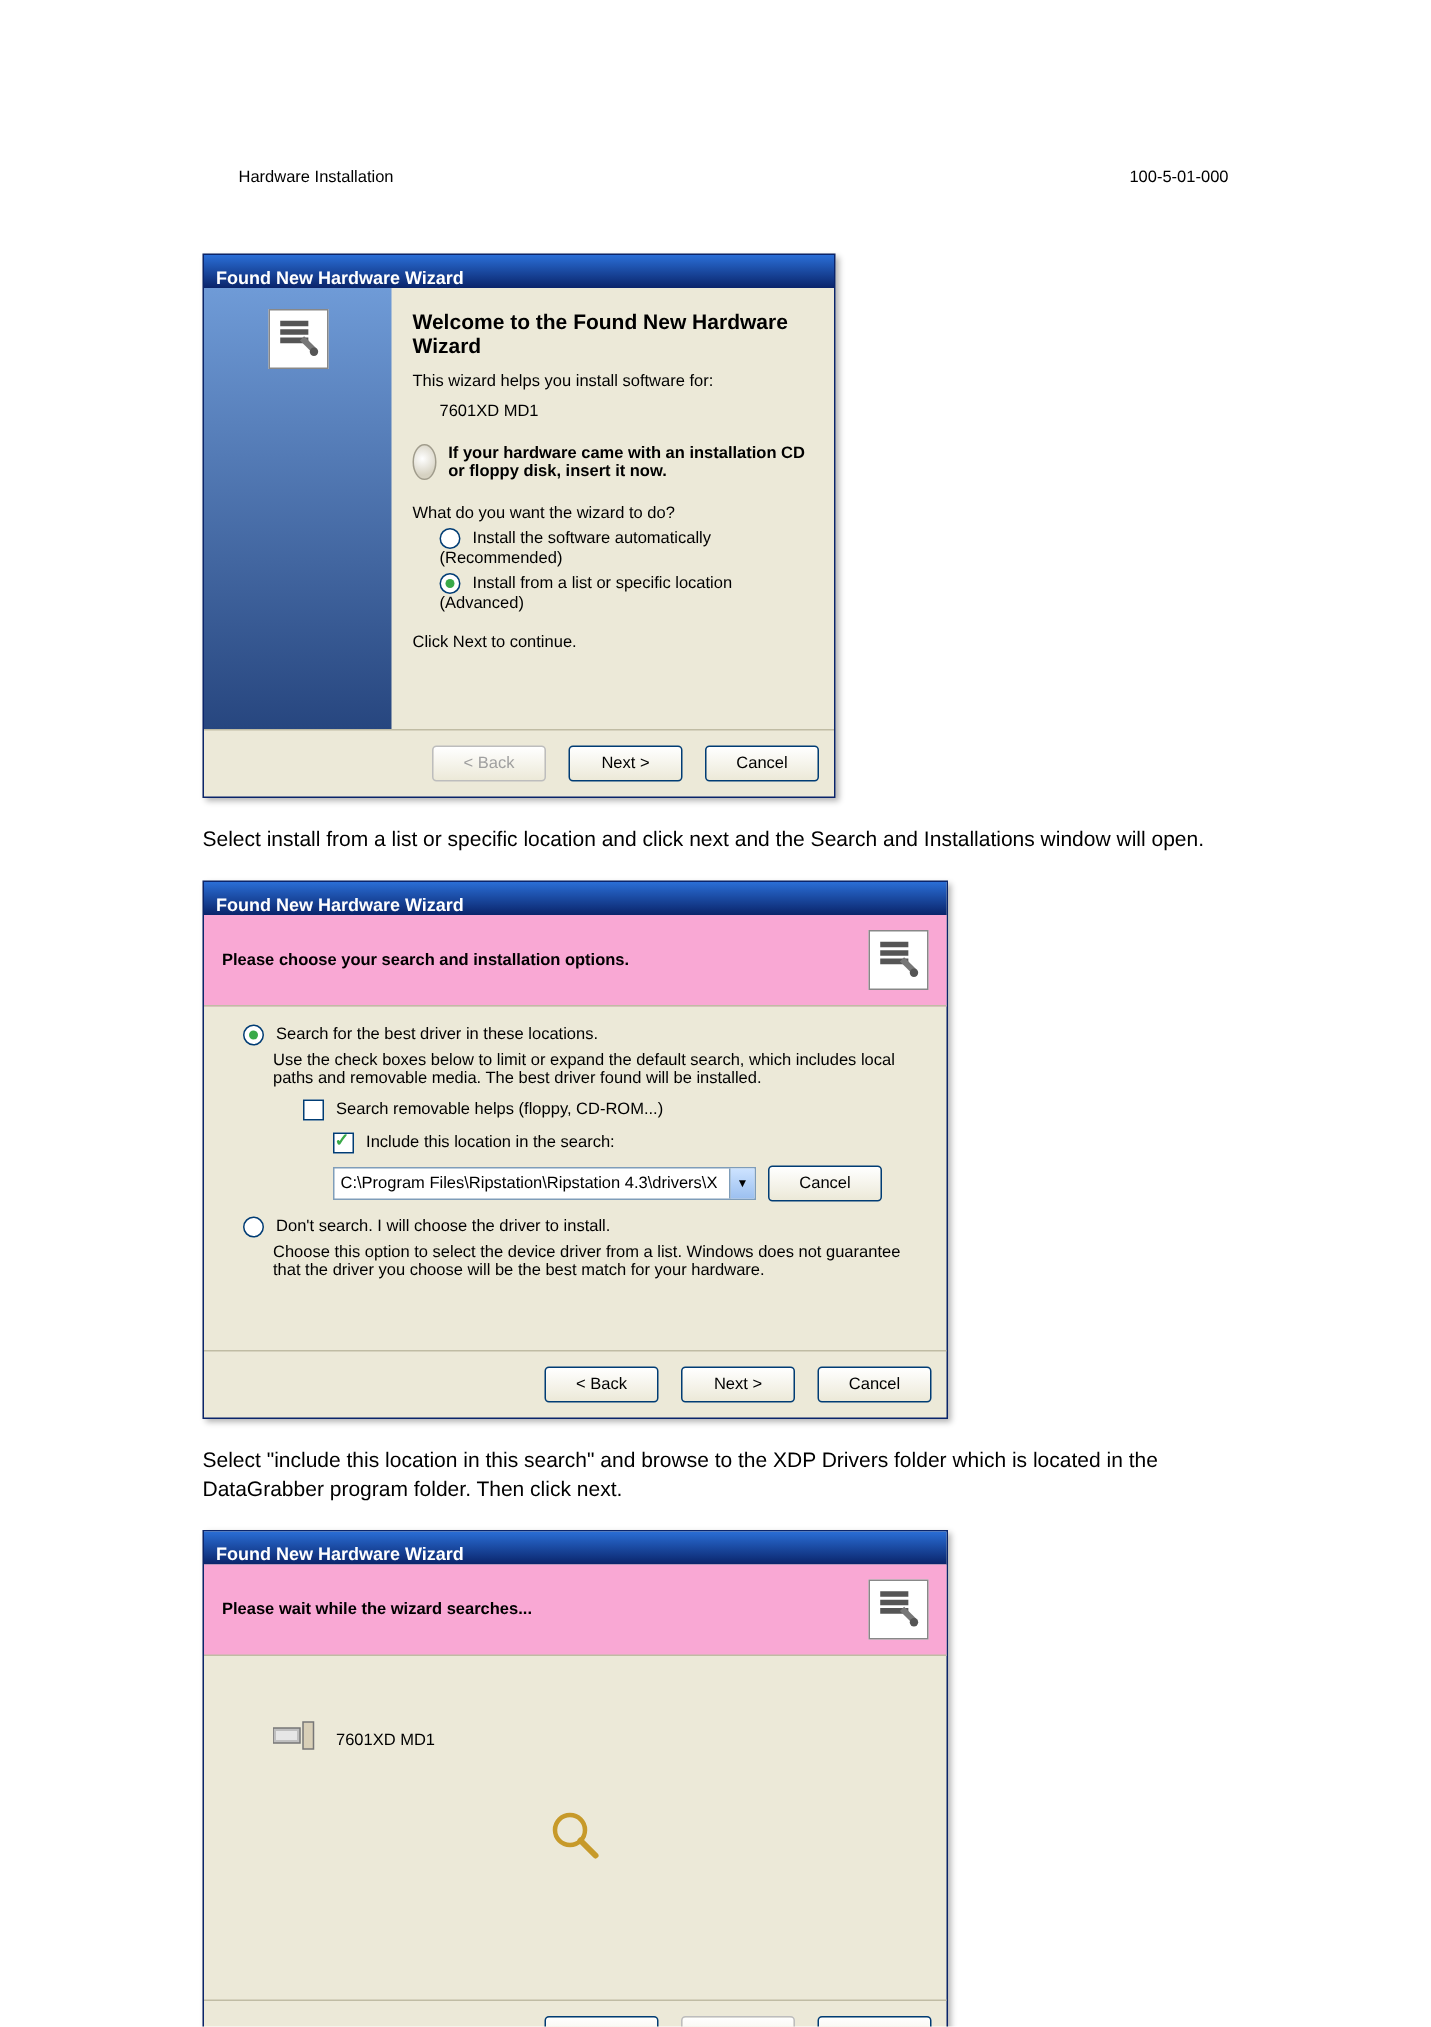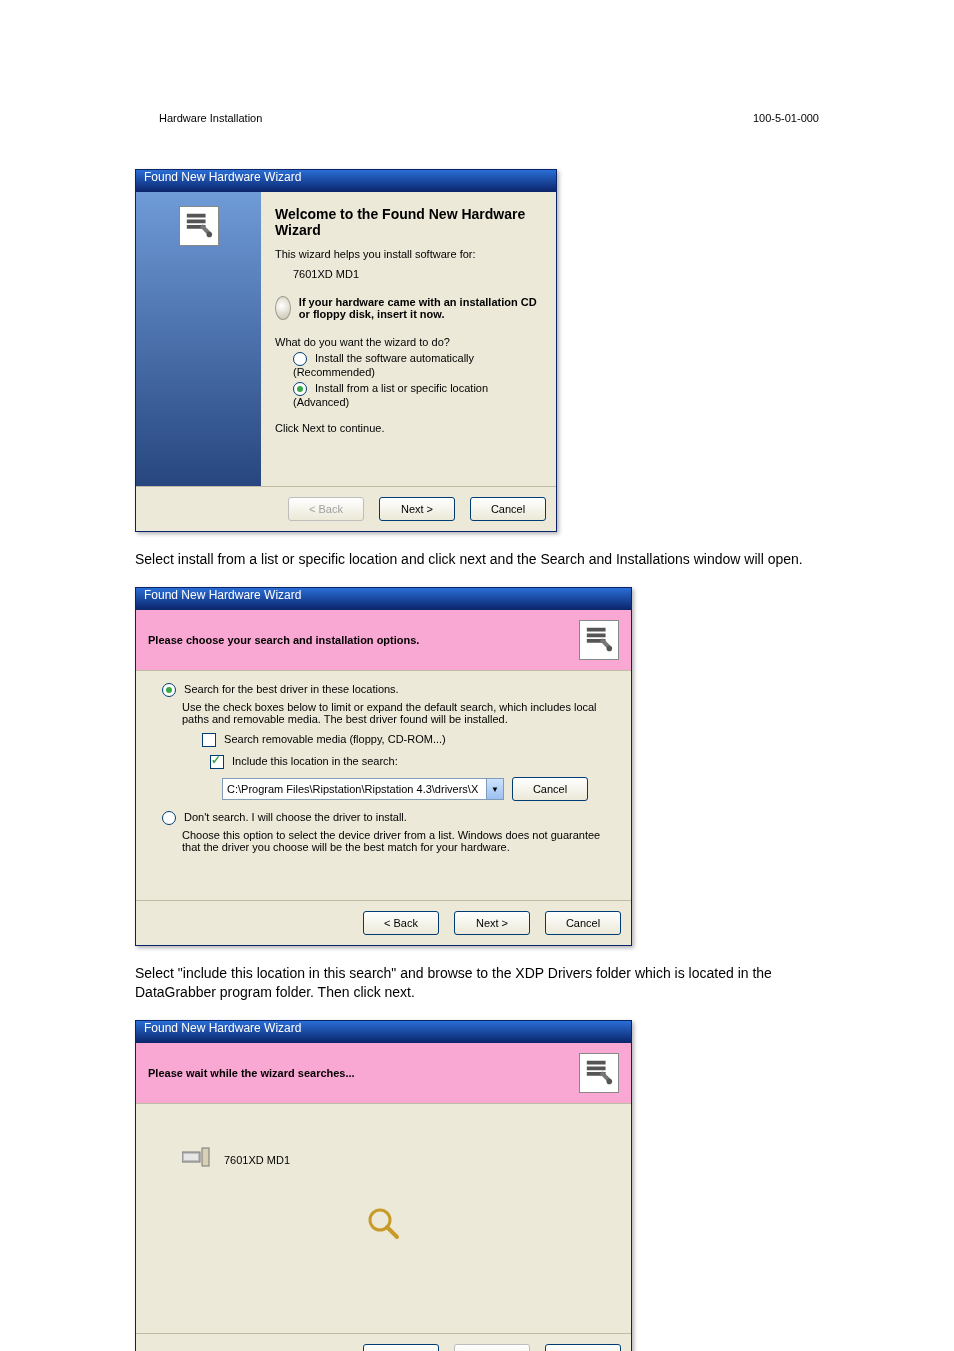--- a/index.html
+++ b/index.html
@@ -33,24 +33,24 @@
     background: #ece9d8;
     font-family: Tahoma, Arial, sans-serif;
     font-size: 11px;
     color: #000;
     box-shadow: 2px 2px 4px rgba(0,0,0,.3);
   }
   .dlg .titlebar {
     height: 22px;
     background: linear-gradient(to bottom, #2a6ed6, #0a246a);
     color: #fff;
-    font-weight: normal;
+    font-weight: bold;
     font-size: 12px;
     display: flex;
-    align-items: flex-start;
+    align-items: flex-end;
     padding: 0 8px;
   }
   .dlg .btnrow {
     border-top: 1px solid #c0bca4;
     padding: 10px;
     display: flex;
     justify-content: flex-end;
     gap: 15px;
   }
   .xpbtn {
@@ -259,23 +259,23 @@
       </div>
     </div>
     <div class="body">
       <div>
         <span class="radio sel"></span>
         <span>Search for the best driver in these locations.</span>
       </div>
       <div class="sub">Use the check boxes below to limit or expand the default search, which includes local paths and removable media. The best driver found will be installed.</div>
       <div class="sub" style="margin-left:40px">
         <span class="check"></span>
-        <span>Search removable media (floppy, CD-ROM...)</span>
-      </div>
-      <div class="sub" style="margin-left:48px">
+        <span>Search removable helps (floppy, CD-ROM...)</span>
+      </div>
+      <div class="sub" style="margin-left:60px">
         <span class="check sel"></span>
         <span>Include this location in the search:</span>
       </div>
       <div class="sub" style="margin-left:60px;display:flex;gap:8px;align-items:center">
         <div class="combo">
           <span>C:\Program Files\Ripstation\Ripstation 4.3\drivers\X</span>
           <div class="arrow">▼</div>
         </div>
         <span class="xpbtn">
             <span>Cancel</span>

